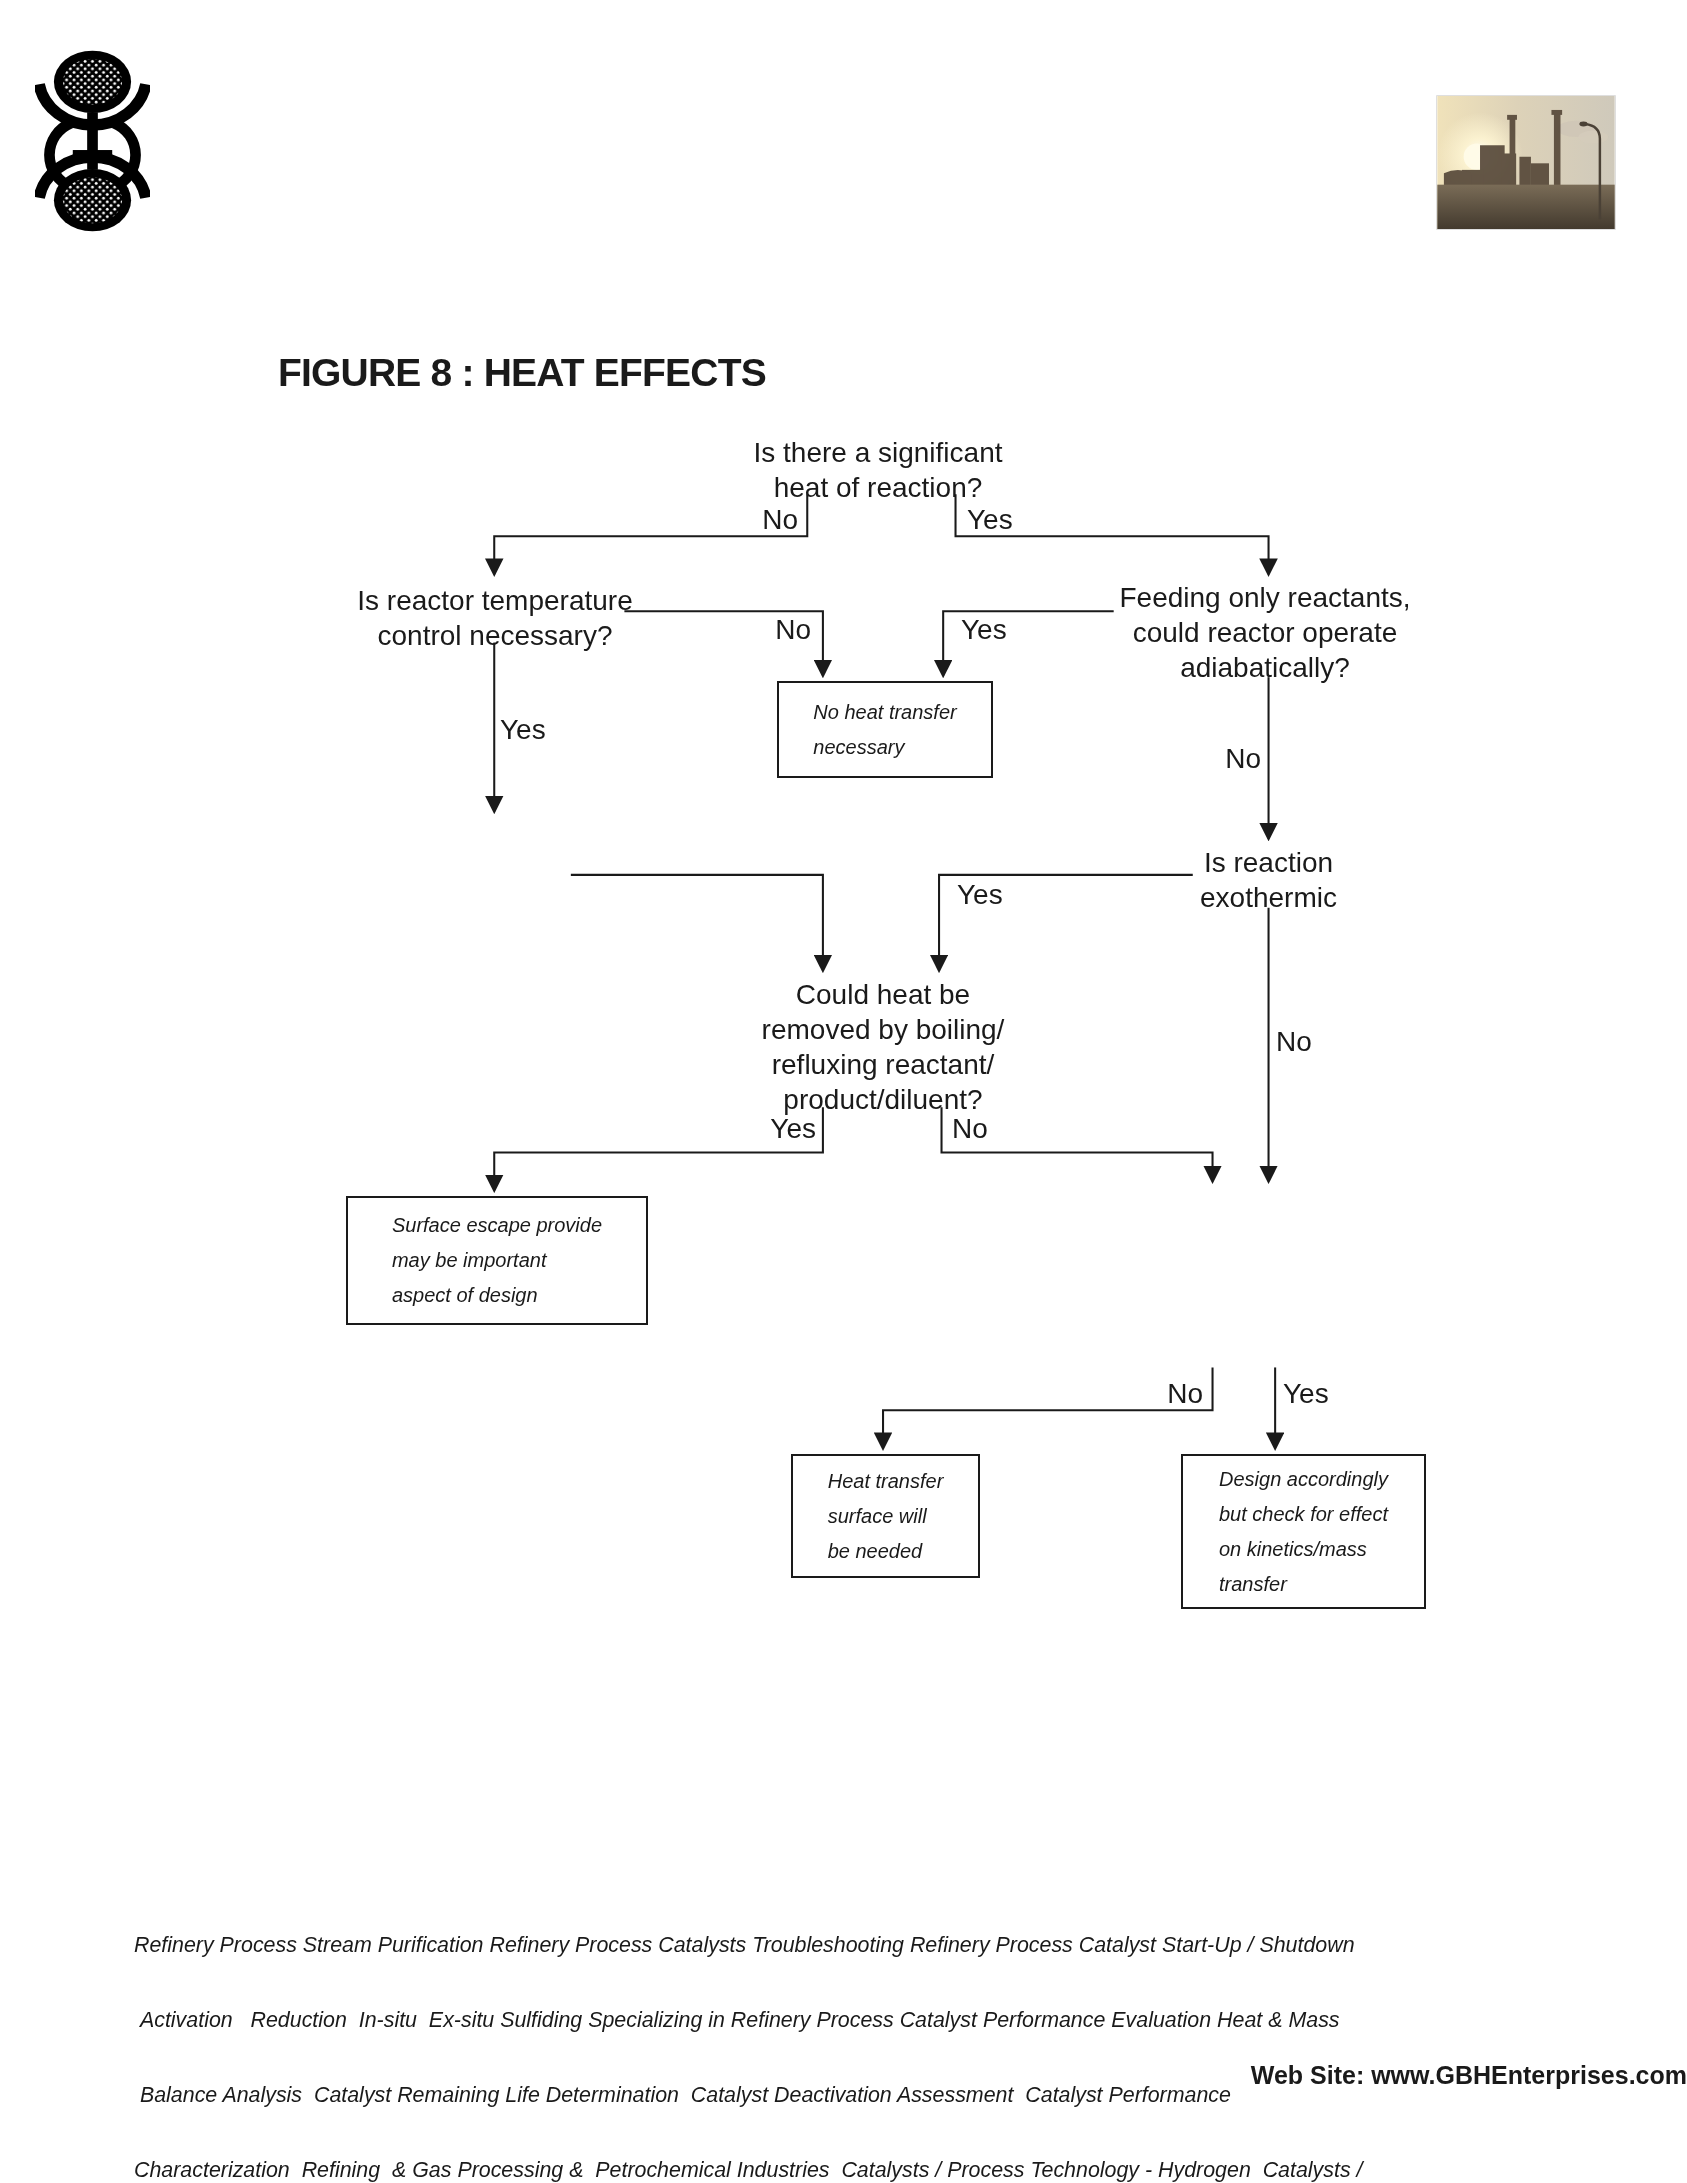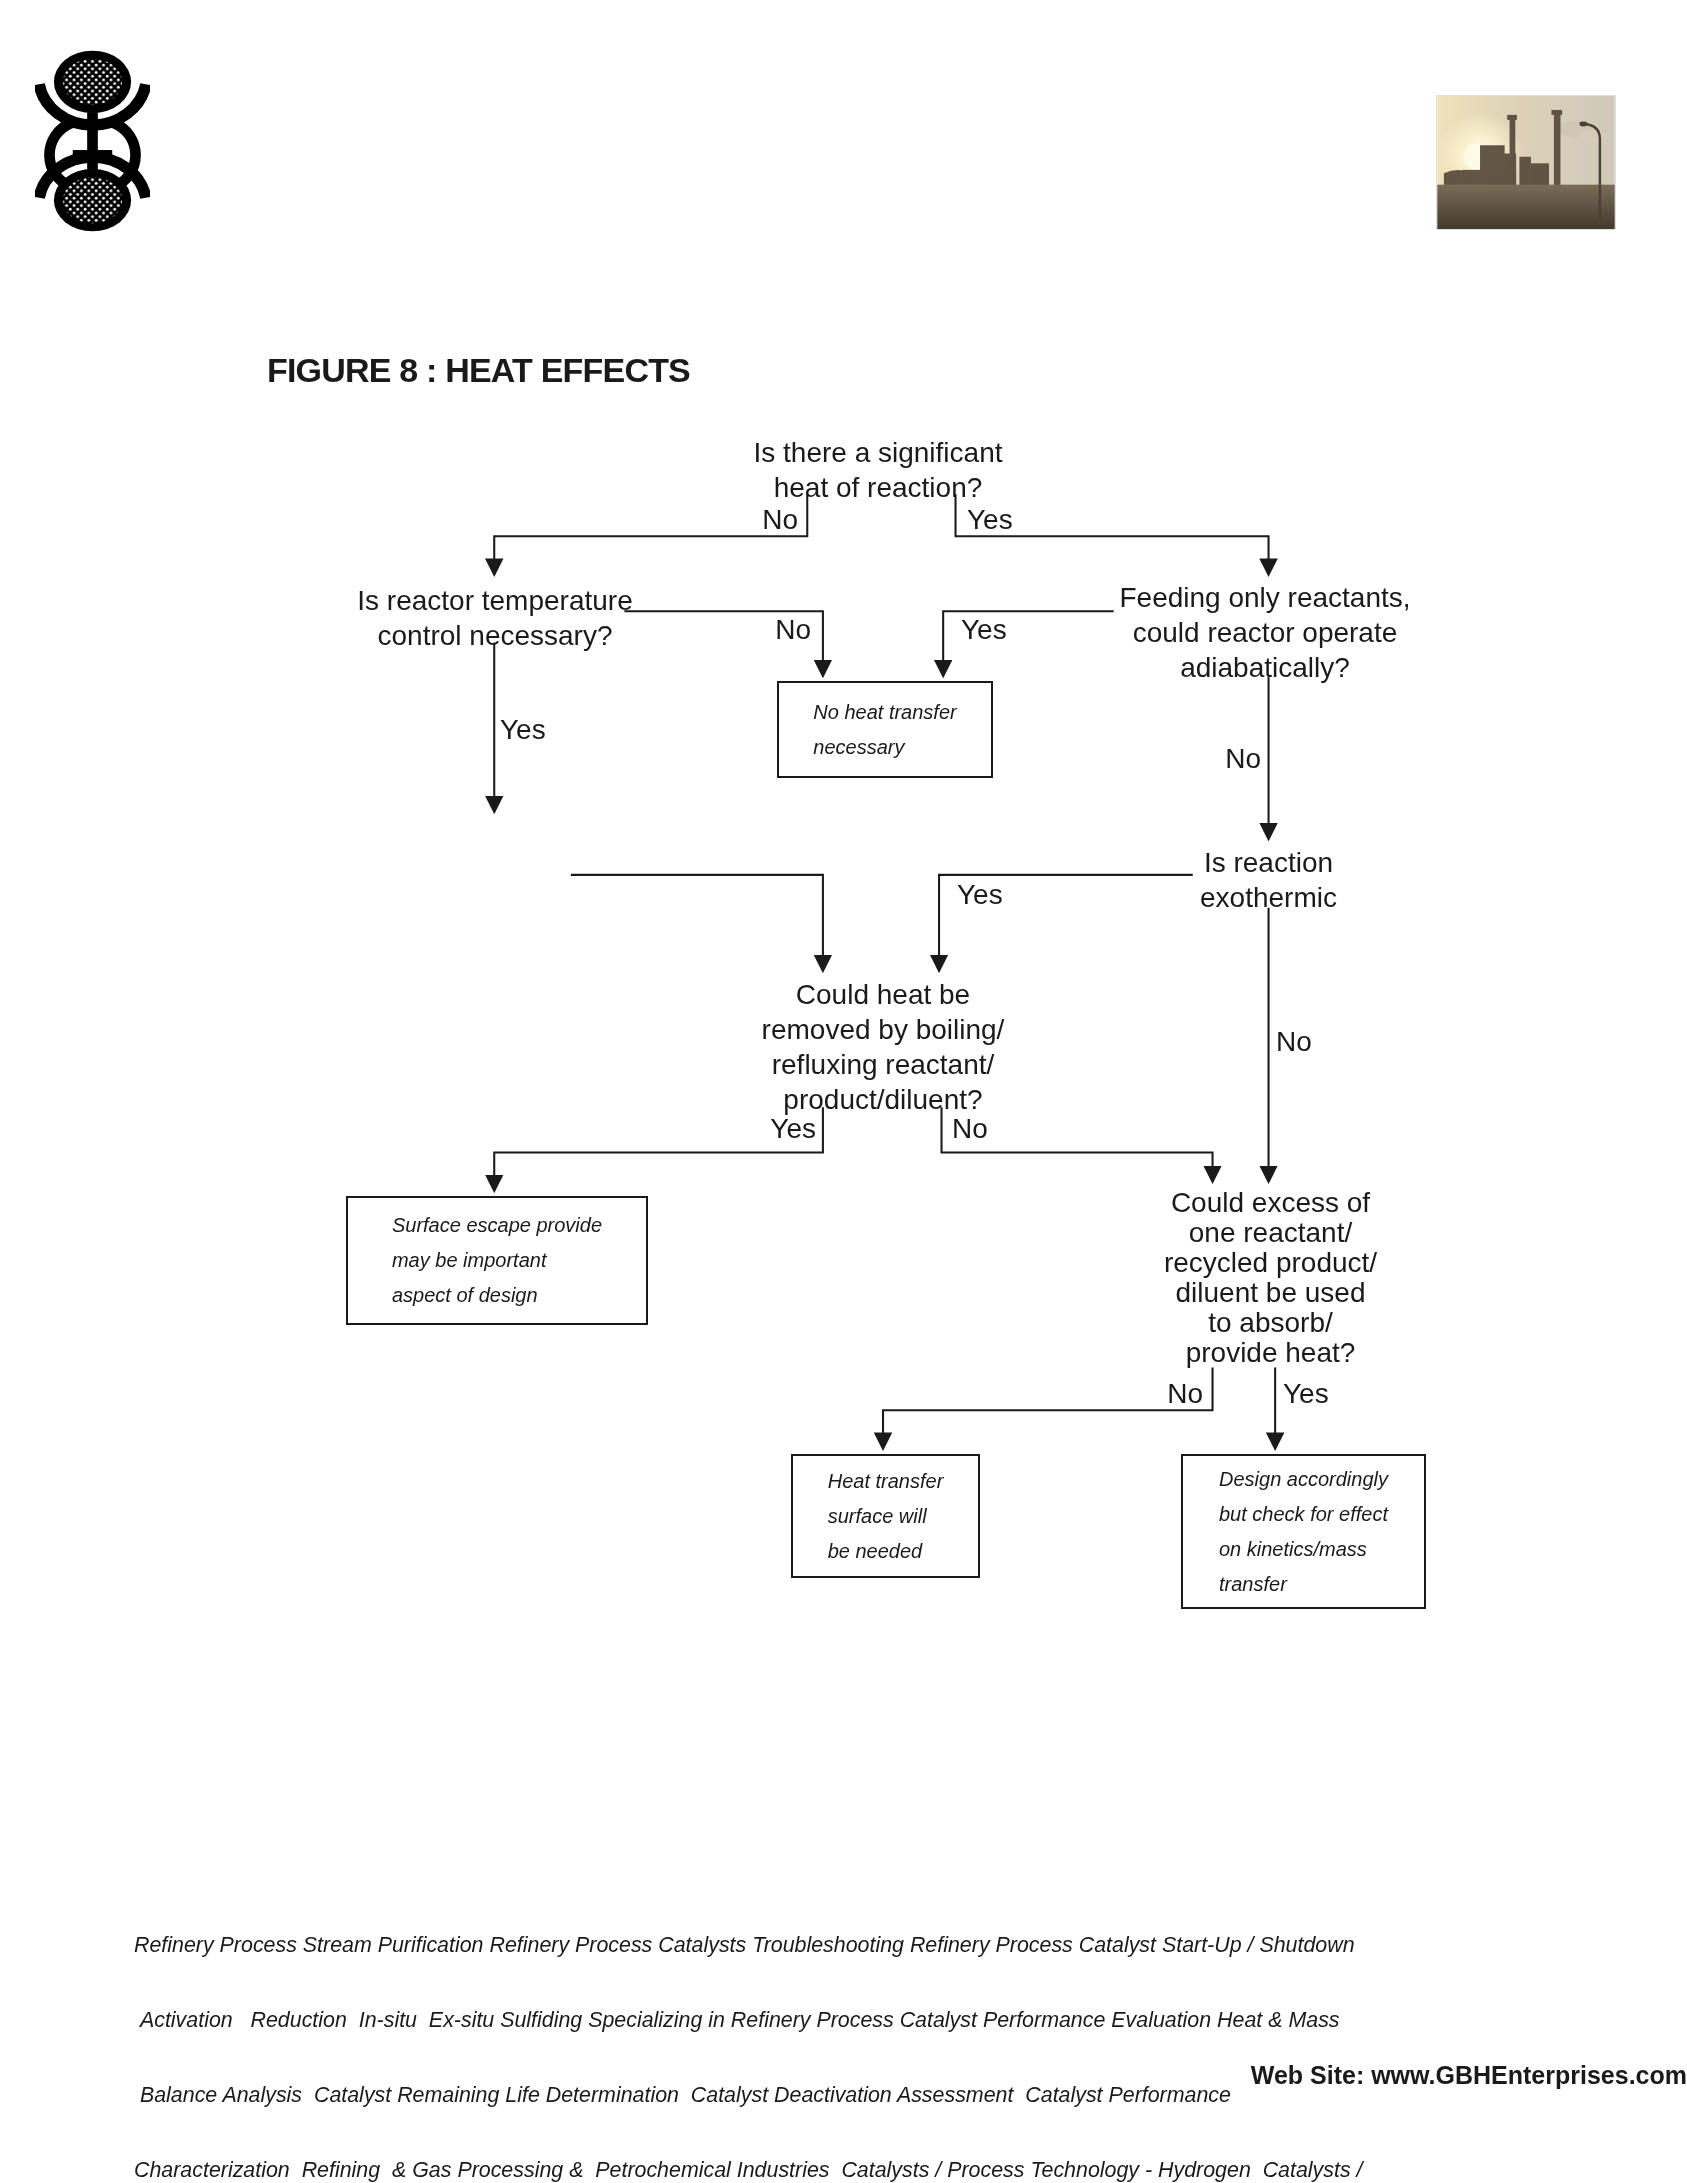--- a/index.html
+++ b/index.html
@@ -4,21 +4,21 @@
 <style>
   html,body{margin:0;padding:0;background:#ffffff;}
   .page{
     position:relative;width:1687px;height:2183px;background:#ffffff;overflow:hidden;
     font-family:"Liberation Sans","DejaVu Sans",sans-serif;color:#1a1a1a;
   }
   
   .logo{position:absolute;left:35px;top:48px;width:115px;height:186px;}
   .photo{position:absolute;left:1437px;top:96px;width:178px;height:133px;box-shadow:0 0 0 0.8px #d8d8d8;}
   .fig-title{
-    position:absolute;left:267px;top:351px;font-size:34px;font-weight:bold;
+    position:absolute;left:278px;top:351px;font-size:39px;font-weight:bold;
     letter-spacing:-0.8px;white-space:nowrap;
   }
   
   .connectors{position:absolute;left:0;top:0;width:1687px;height:2183px;}
   .fc-text{
     position:absolute;text-align:center;font-size:28px;line-height:35px;
     white-space:pre-line;color:#1a1a1a;
   }
   .fc-text.tight{line-height:30px;}
   .fc-box{
@@ -141,26 +141,20 @@
 control necessary?</div>
   <div class="fc-text" style="left:1086px;top:580px;width:358px;">Feeding only reactants,
 could reactor operate
 adiabatically?</div>
   <div class="fc-text" style="left:1145px;top:845px;width:247px;">Is reaction
 exothermic</div>
   <div class="fc-text" style="left:733px;top:977px;width:300px;">Could heat be
 removed by boiling/
 refluxing reactant/
 product/diluent?</div>
-  <div class="fc-text tight" style="left:1137px;top:1188px;width:267px;">Could excess of
-one reactant/
-recycled product/
-diluent be used
-to absorb/
-provide heat?</div>
 
   <div class="fc-box" style="left:777px;top:681px;width:212px;height:93px;">
     <span class="bx">No heat transfer
 necessary</span>
   </div>
   <div class="fc-box" style="left:346px;top:1196px;width:298px;height:125px;">
     <span class="bx">Surface escape provide
 may be important
 aspect of design</span>
   </div>

